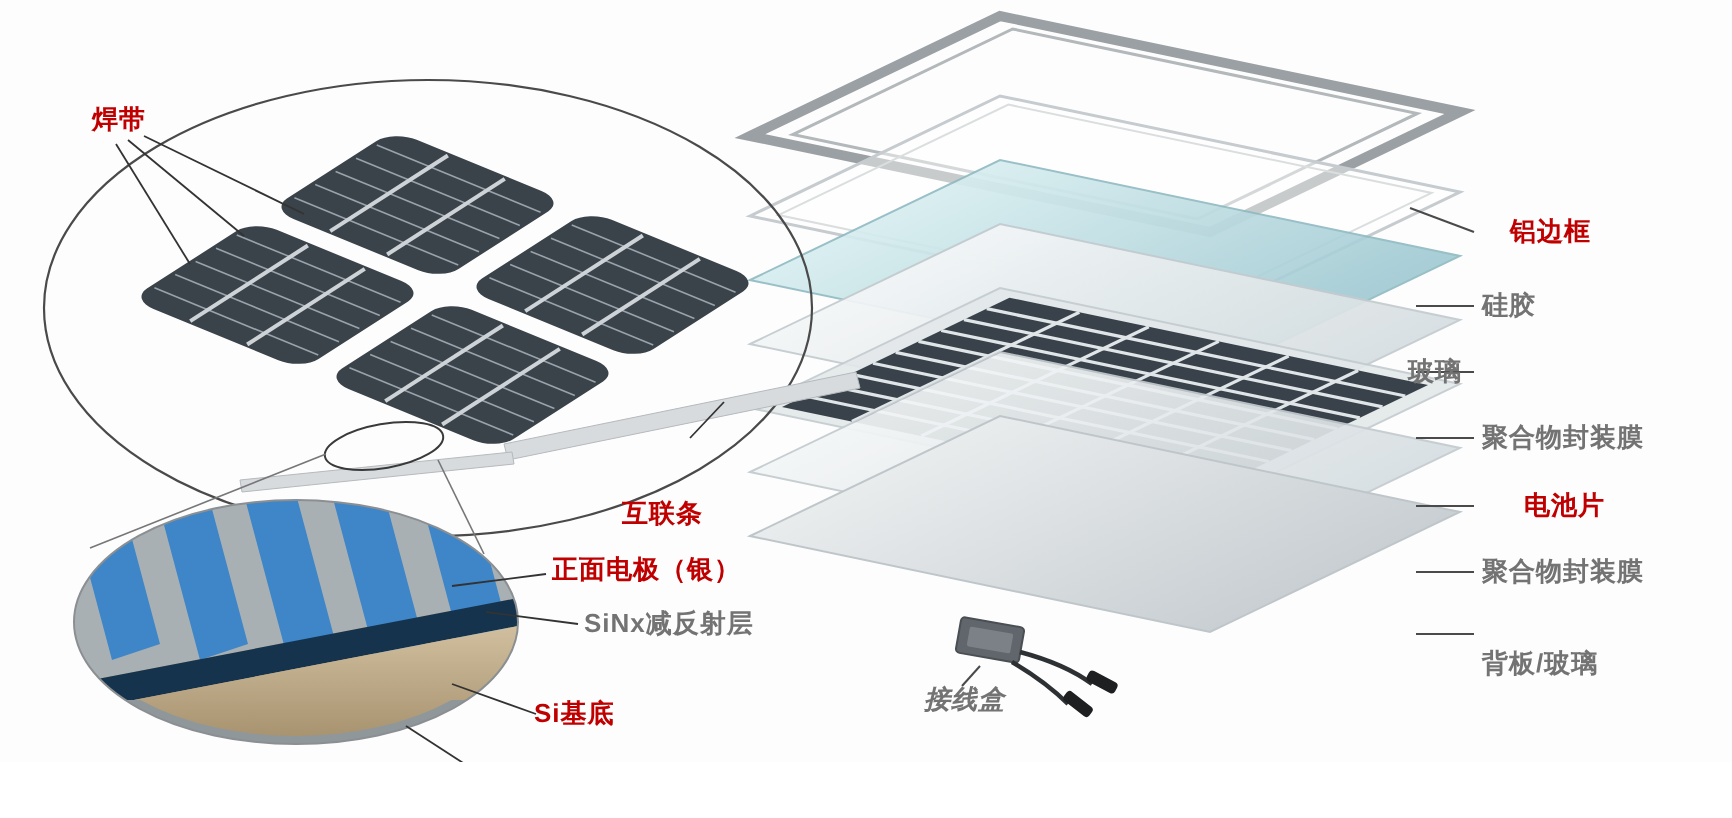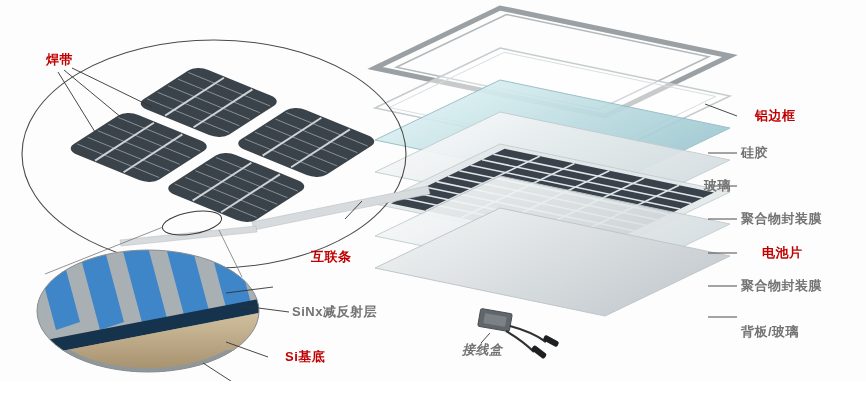--- a/index.html
+++ b/index.html
@@ -201,22 +201,23 @@
         <line x1="273" y1="287" x2="226" y2="293"></line>
         <line x1="289" y1="312" x2="243" y2="306"></line>
         <line x1="268" y1="357" x2="226" y2="342"></line>
         <line x1="237" y1="385" x2="203" y2="363"></line>
       </g>
     </g>
   </svg>
 
   <div class="lbl red" style="left:46px;  top:52px;">焊带</div>
   <div class="lbl red" style="left:311px; top:221px;margin-top:28px;">互联条</div>
+  <div class="lbl red" style="left:276px; top:277px;">正面电极（银）</div>
   <div class="lbl dark" style="left:292px; top:304px;text-align:center;">SiNx减反射层</div>
-  <div class="lbl red" style="left:285px; top:349px;text-align:center;">Si基底</div>
+  <div class="lbl red" style="left:267px; top:349px;text-align:center;">Si基底</div>
   <div class="lbl red" style="left:207px; top:383px;">背铝</div>
   <div class="lbl dark" style="left:462px; top:342px;font-style:italic;">接线盒</div>
 
   <div class="lbl red" style="left:755px; top:108px;">铝边框</div>
   <div class="lbl dark" style="left:741px; top:145px;">硅胶</div>
   <div class="lbl dark" style="left:704px; top:178px;">玻璃</div>
   <div class="lbl dark" style="left:741px; top:211px;">聚合物封装膜</div>
   <div class="lbl red" style="left:762px; top:245px;">电池片</div>
   <div class="lbl dark" style="left:741px; top:278px;">聚合物封装膜</div>
   <div class="lbl dark" style="left:741px; top:309px;margin-top:15px;">背板/玻璃</div>

